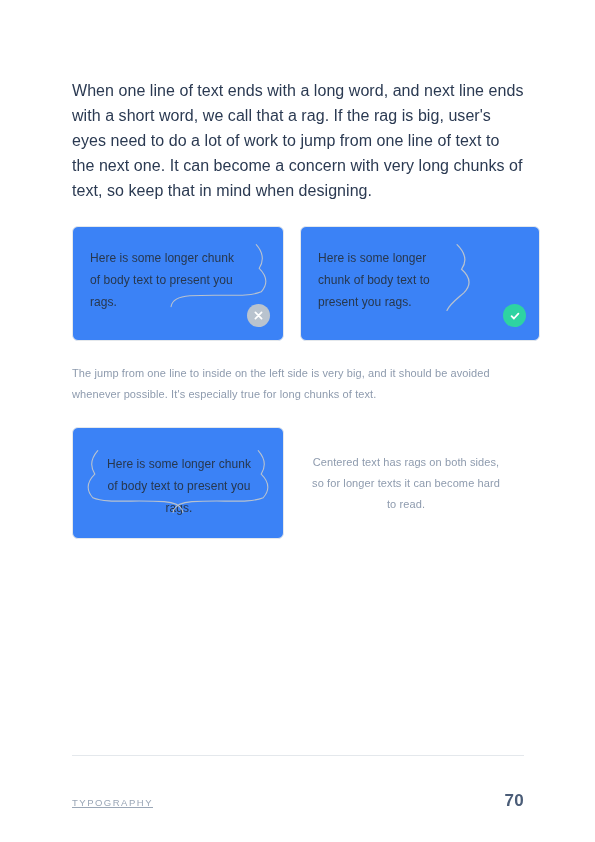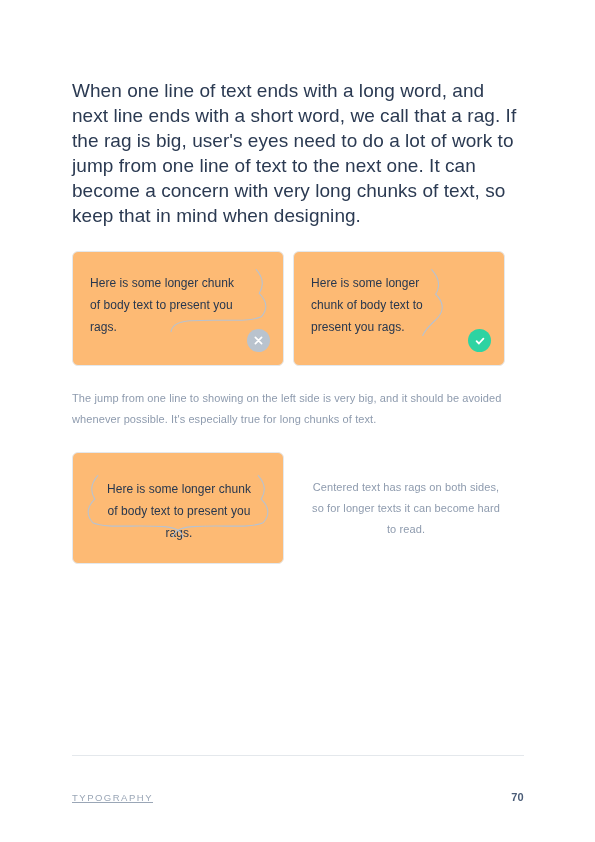--- a/index.html
+++ b/index.html
@@ -30,21 +30,21 @@
 
   
   .heading {
     font-size: 16px;
     font-weight: bold;
     color: #1b2b45;
     letter-spacing: -0.1px;
     margin: 0 0 22px 0;
   }
   .body-copy {
-    font-size: 19px;
+    font-size: 16px;
     line-height: 25px;
     color: #2b3a52;
     margin: 0;
     letter-spacing: 0.05px;
   }
   .para-2 {
     margin-top: 46px;
   }
   .caption {
     font-size: 11px;
@@ -57,28 +57,28 @@
   
   .examples-row {
     position: relative;
     margin-top: 23px;
     height: 115px;
   }
   .card {
     position: absolute;
     top: 0;
     box-sizing: border-box;
-    background: #fdba74;
+    background: #3b82f6;
     border: 1px solid #e4e8ec;
     border-radius: 6px;
     height: 115px;
     overflow: hidden;
   }
   .card-left  { left: 0px;   width: 212px; }
-  .card-right { left: 221px; width: 212px; }
+  .card-right { left: 228px; width: 240px; }
   .card-bottom{ left: 0px;   width: 212px; height: 112px; }
 
   .card-text {
     position: absolute;
     font-size: 12px;
     line-height: 22px;
     color: #27374e;
     white-space: pre-line;
     letter-spacing: 0.05px;
   }
@@ -147,21 +147,21 @@
     align-items: baseline;
     justify-content: space-between;
   }
   .footer-label {
     font-size: 9.5px;
     letter-spacing: 1.5px;
     color: #9aa6b6;
     text-decoration: underline;
   }
   .footer-page {
-    font-size: 11px;
+    font-size: 17px;
     font-weight: bold;
     color: #4a5c77;
     letter-spacing: 0.3px;
   }
 </style>
 </head>
 <body>
 
 <div class="page">
   <div class="content">
@@ -194,21 +194,21 @@
         </svg>
         <div class="badge badge-good">
           <svg width="12" height="12" viewBox="0 0 12 12">
             <path d="M2.6,6.2 L4.9,8.5 L9.4,3.7" fill="none" stroke="#ffffff" stroke-width="1.8" stroke-linecap="round" stroke-linejoin="round"></path>
           </svg>
         </div>
       </div>
 
     </div>
 
-    <p class="caption" style="margin-top:22px;">The jump from one line to showing on the left side is very big, and it should be avoided whenever possible. It's especially true for long chunks of text.</p>
+    <p class="caption" style="margin-top:22px;">The jump from one line to inside on the left side is very big, and it should be avoided whenever possible. It's especially true for long chunks of text.</p>
 
 
     <div class="bottom-block">
 
       <div class="card card-bottom">
         <div class="card-text ct-bottom">Here is some longer chunk
 of body text to present you
 rags.</div>
         <svg class="rag-svg" viewBox="0 0 212 112" preserveAspectRatio="none">
           <path class="rag-path" d="M25,23 C18,31 17,39 22,47 C14,55 13,63 20,71 C34,77 60,73 92,75 C104,76 110,79 111,86"></path>

